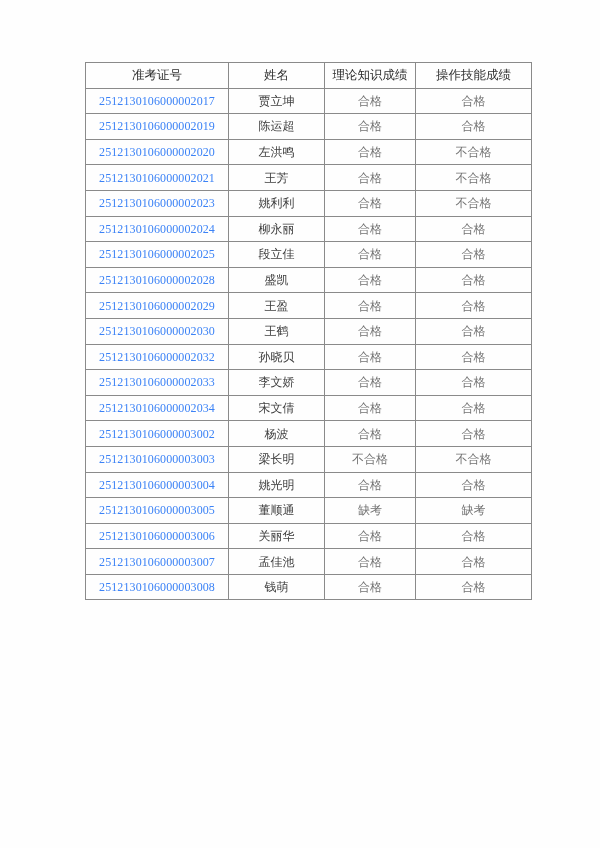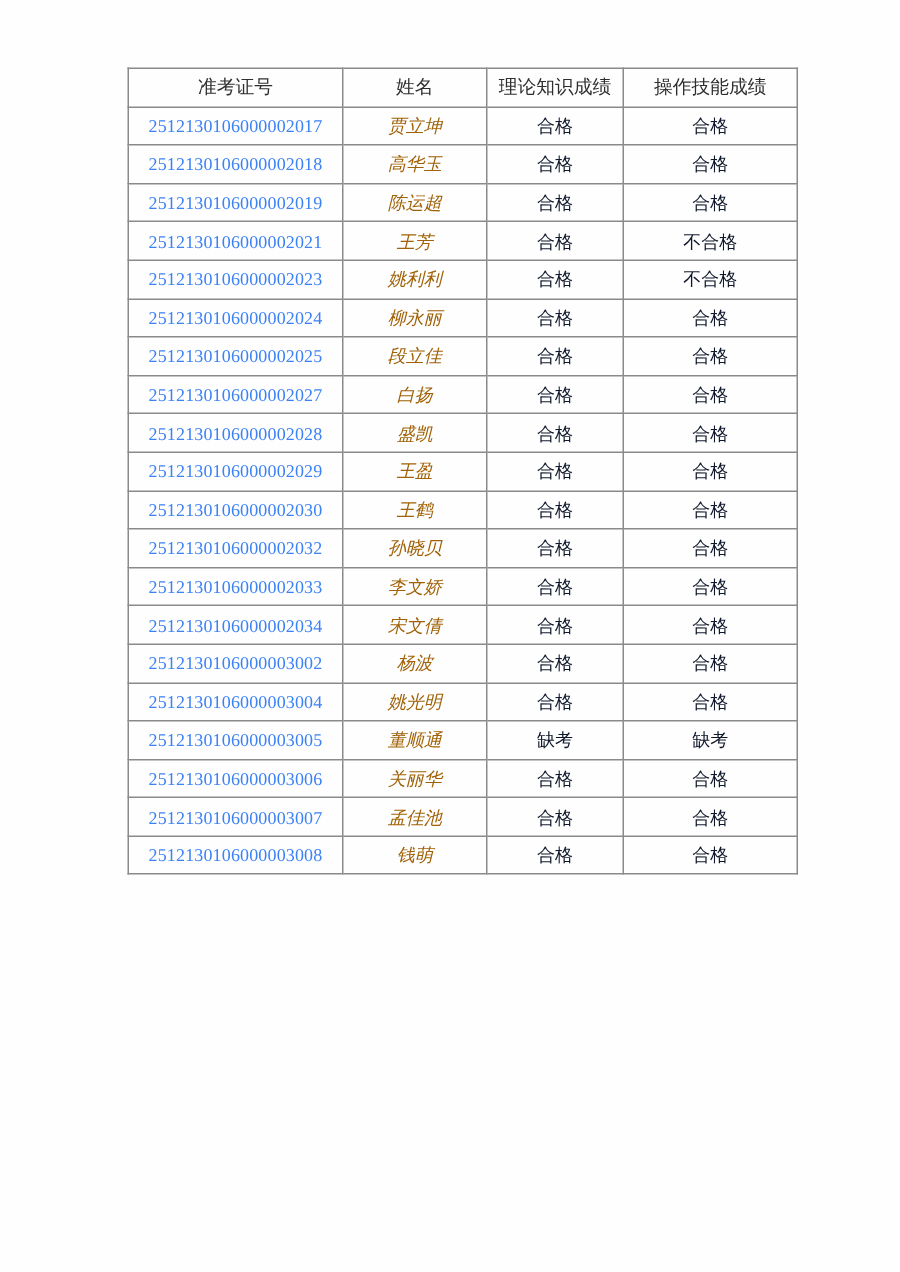--- a/index.html
+++ b/index.html
@@ -17,21 +17,21 @@
     }
     .page {
       position: absolute;
       left: 0; top: 0;
       width: 600px; height: 848px;
       background: #fefefe;
     }
     table.results {
       position: absolute;
       left: 85px;
-      top: 45px;
+      top: 62px;
       width: 446px;
       border-collapse: collapse;
       table-layout: fixed;
       border-radius: 25px;
     }
     table.results col.c1 { width: 143px; }
     table.results col.c2 { width: 96px; }
     table.results col.c3 { width: 91px; }
     table.results col.c4 { width: 116px; }
     table.results th, table.results td {
@@ -49,22 +49,22 @@
     table.results th {
       color: #2e2e2e;
       font-size: 12.5px;
     }
     table.results td.id {
       font-family: "Liberation Serif", "DejaVu Serif", serif;
       font-size: 12px;
       letter-spacing: 0.1px;
       color: #3b82f6;
     }
-    table.results td.name { color: #a16207; font-style: italic; }
-    table.results td.grade { color: #0f172a; }
+    table.results td.name { color: #404040; }
+    table.results td.grade { color: #737373; }
   </style>
 </head>
 <body>
 
 <div class="page">
   <table class="results">
     <colgroup>
       <col class="c1">
         <col class="c2">
         <col class="c3">
@@ -79,32 +79,32 @@
       </tr>
     </thead>
     <tbody id="rows">
         <tr>
           <td class="id">2512130106000002017</td>
           <td class="name">贾立坤</td>
           <td class="grade">合格</td>
           <td class="grade">合格</td>
         </tr>
         <tr>
-          <td class="id">2512130106000002018</td>
-          <td class="name">高华玉</td>
-          <td class="grade">合格</td>
-          <td class="grade">合格</td>
-        </tr>
-        <tr>
           <td class="id">2512130106000002019</td>
           <td class="name">陈运超</td>
           <td class="grade">合格</td>
           <td class="grade">合格</td>
         </tr>
         <tr>
+          <td class="id">2512130106000002020</td>
+          <td class="name">左洪鸣</td>
+          <td class="grade">合格</td>
+          <td class="grade">不合格</td>
+        </tr>
+        <tr>
           <td class="id">2512130106000002021</td>
           <td class="name">王芳</td>
           <td class="grade">合格</td>
           <td class="grade">不合格</td>
         </tr>
         <tr>
           <td class="id">2512130106000002023</td>
           <td class="name">姚利利</td>
           <td class="grade">合格</td>
           <td class="grade">不合格</td>
@@ -115,26 +115,20 @@
           <td class="grade">合格</td>
           <td class="grade">合格</td>
         </tr>
         <tr>
           <td class="id">2512130106000002025</td>
           <td class="name">段立佳</td>
           <td class="grade">合格</td>
           <td class="grade">合格</td>
         </tr>
         <tr>
-          <td class="id">2512130106000002027</td>
-          <td class="name">白扬</td>
-          <td class="grade">合格</td>
-          <td class="grade">合格</td>
-        </tr>
-        <tr>
           <td class="id">2512130106000002028</td>
           <td class="name">盛凯</td>
           <td class="grade">合格</td>
           <td class="grade">合格</td>
         </tr>
         <tr>
           <td class="id">2512130106000002029</td>
           <td class="name">王盈</td>
           <td class="grade">合格</td>
           <td class="grade">合格</td>
@@ -161,20 +155,26 @@
           <td class="id">2512130106000002034</td>
           <td class="name">宋文倩</td>
           <td class="grade">合格</td>
           <td class="grade">合格</td>
         </tr>
         <tr>
           <td class="id">2512130106000003002</td>
           <td class="name">杨波</td>
           <td class="grade">合格</td>
           <td class="grade">合格</td>
+        </tr>
+        <tr>
+          <td class="id">2512130106000003003</td>
+          <td class="name">梁长明</td>
+          <td class="grade">不合格</td>
+          <td class="grade">不合格</td>
         </tr>
         <tr>
           <td class="id">2512130106000003004</td>
           <td class="name">姚光明</td>
           <td class="grade">合格</td>
           <td class="grade">合格</td>
         </tr>
         <tr>
           <td class="id">2512130106000003005</td>
           <td class="name">董顺通</td>

